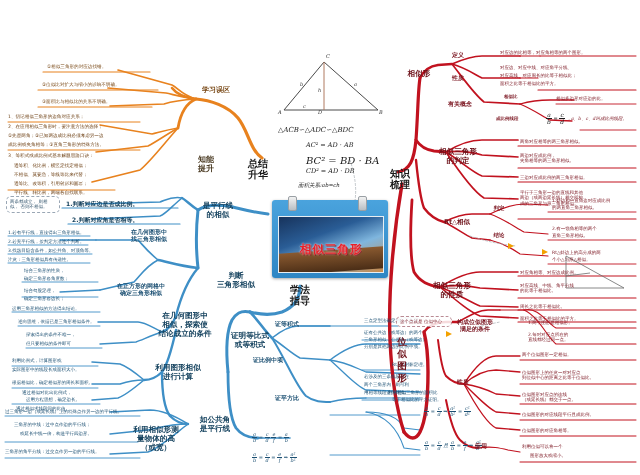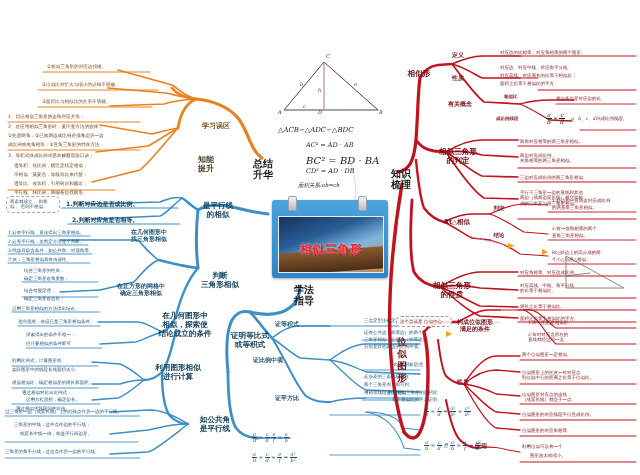--- a/index.html
+++ b/index.html
@@ -23,23 +23,23 @@
   
   .b-txt{color:#1b4f72;font-size:4.5px;}
   .b-node{color:#16435f;font-weight:bold;font-size:7.6px;text-align:center;}
 
   
   .r-txt{color:#7b1520;font-size:4.5px;}
   .r-node{color:#6d1018;font-weight:bold;font-size:7.6px;text-align:center;}
   .r-node-lg{color:#6d1018;font-weight:bold;font-size:9.5px;text-align:center;}
   .r-sub{color:#7b1520;font-weight:bold;font-size:6px;text-align:center;}
   .b-sub{color:#1b4f72;font-weight:bold;font-size:6px;text-align:center;}
-  .o-sub{color:#7a4a18;font-weight:bold;font-size:6px;text-align:center;margin-top:36px;}
-
-  .center-node{color:#1a1a1a;font-weight:bold;font-size:10px;text-align:center;
+  .o-sub{color:#7a4a18;font-weight:bold;font-size:6px;text-align:center;}
+
+  .center-node{color:#1a1a1a;font-weight:bold;font-size:10px;text-align:left;
                line-height:1.1;}
 
   .callout{position:absolute;border:1px dashed #9aa7b5;border-radius:5px;
            padding:2px 3px;font-size:4.5px;line-height:1.2;color:#34566e;
            background:rgba(255,255,255,.85);}
   .callout.red{border-color:#b98a93;color:#7b1520;}
 
   .formula{position:absolute;font-family:"DejaVu Serif","Liberation Serif",serif;
            font-style:italic;color:#1a1a1a;}
 
@@ -296,21 +296,21 @@
   <div class="lbl o-list" style="left:8px;top:133px">①先是两角；②已知两边成比例必须考虑另一边</div>
   <div class="lbl o-list" style="left:8px;top:142px">成比例或夹角相等；③直角三角形的特殊方法。</div>
   <div class="lbl o-list" style="left:8px;top:153px">3、等积式或成比例式基本解题思路口诀：</div>
   <div class="lbl o-list" style="left:14px;top:163px">遇等积、化比例，横竖定找定相似；</div>
   <div class="lbl o-list" style="left:14px;top:172px">不相似、莫要急，等线等比来代替；</div>
   <div class="lbl o-list" style="left:14px;top:181px">遇等比、改等积，引用射影和圆幂；</div>
   <div class="lbl o-list" style="left:14px;top:190px">平行线、转比例，两端各自找联系。</div>
 
   <div class="lbl b-node" style="left:196px;top:202px;width:44px">是平行线
 的相似</div>
-  <div class="lbl b-node" style="left:196px;top:272px;width:48px">判断
+  <div class="lbl b-node" style="left:212px;top:272px;width:48px">判断
 三角形相似</div>
 
   <div class="lbl b-txt" style="left:66px;top:200px;font-size:6px;color:#14405c;font-weight:bold">1.判断对应边是否成比例。</div>
   <div class="lbl b-txt" style="left:72px;top:216px;font-size:6px;color:#14405c;font-weight:bold">2.判断对应角是否相等。</div>
   <div class="callout" style="left:6px;top:196px;width:46px">两条都成立，
 则相似，
 否则不相似。</div>
 
   <div class="lbl b-sub" style="left:122px;top:228px;width:54px">在几何图形中
 找三角形相似</div>
@@ -361,20 +361,23 @@
   <div class="lbl b-txt" style="left:364px;top:344px">分别是其他两边的比例中项。</div>
   <div class="lbl b-txt" style="left:392px;top:362px">Rt△的射影定理。</div>
   <div class="lbl b-txt" style="left:364px;top:374px">若涉及的三条线段不在</div>
   <div class="lbl b-txt" style="left:364px;top:382px">两个三角形内，则可利</div>
   <div class="lbl b-txt" style="left:364px;top:390px">用相等线段进行转换。</div>
 
   <div class="lbl b-sub" style="left:272px;top:394px;width:30px">证平方比</div>
   <div class="lbl b-txt" style="left:388px;top:390px">利用相似三角形的面积比</div>
   <div class="lbl b-txt" style="left:392px;top:397px">等于相似比的平方证明。</div>
 
+  <div class="lbl b-node" style="left:126px;top:426px;width:60px">利用相似形测
+量物体的高
+（或宽）</div>
 
   <div class="formula" style="left:252px;top:432px;color:#1b4f72;font-size:5px">
     <span class="frac"><span class="n">a</span><span class="d">b</span></span> =
     <span class="frac"><span class="n">c</span><span class="d">d</span></span>
     <span class="frac"><span class="n">e</span><span class="d">f</span></span> =
     <span class="frac"><span class="n">a</span><span class="d">b</span></span>
   </div>
   <div class="formula" style="left:252px;top:452px;color:#1b4f72;font-size:5px">
     <span class="frac"><span class="n">a</span><span class="d">b</span></span> =
     <span class="frac"><span class="n">c</span><span class="d">d</span></span> =

